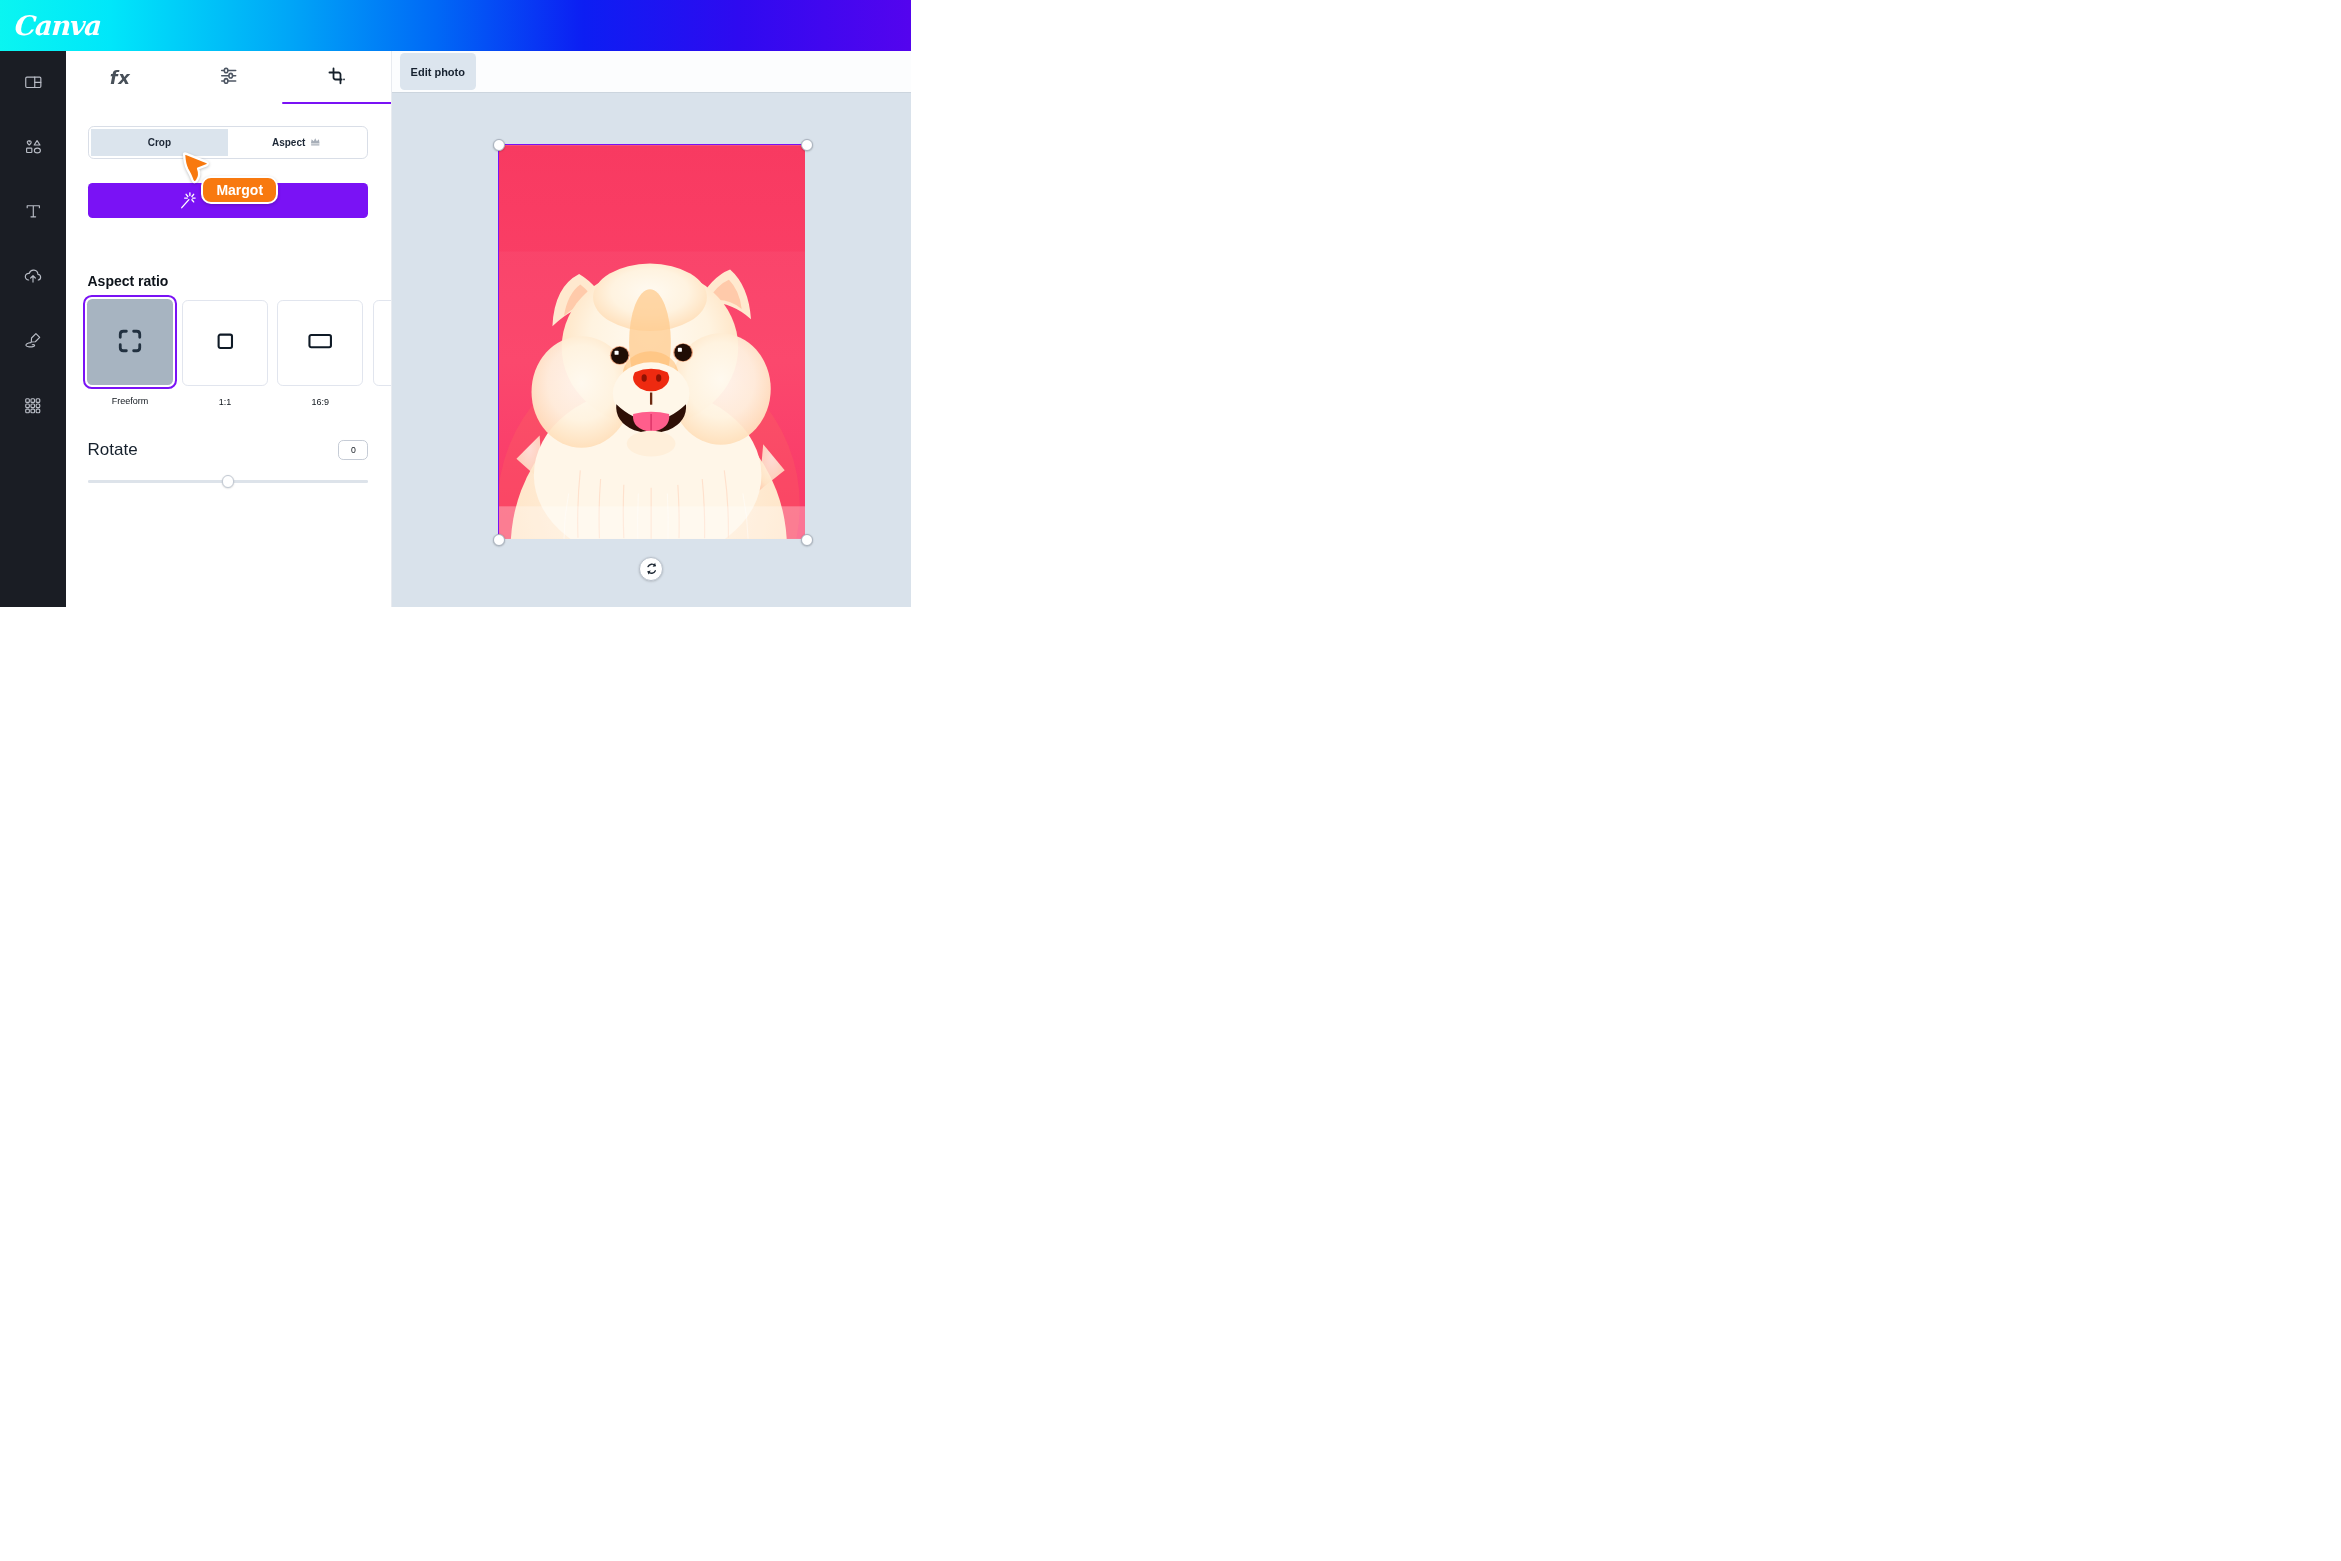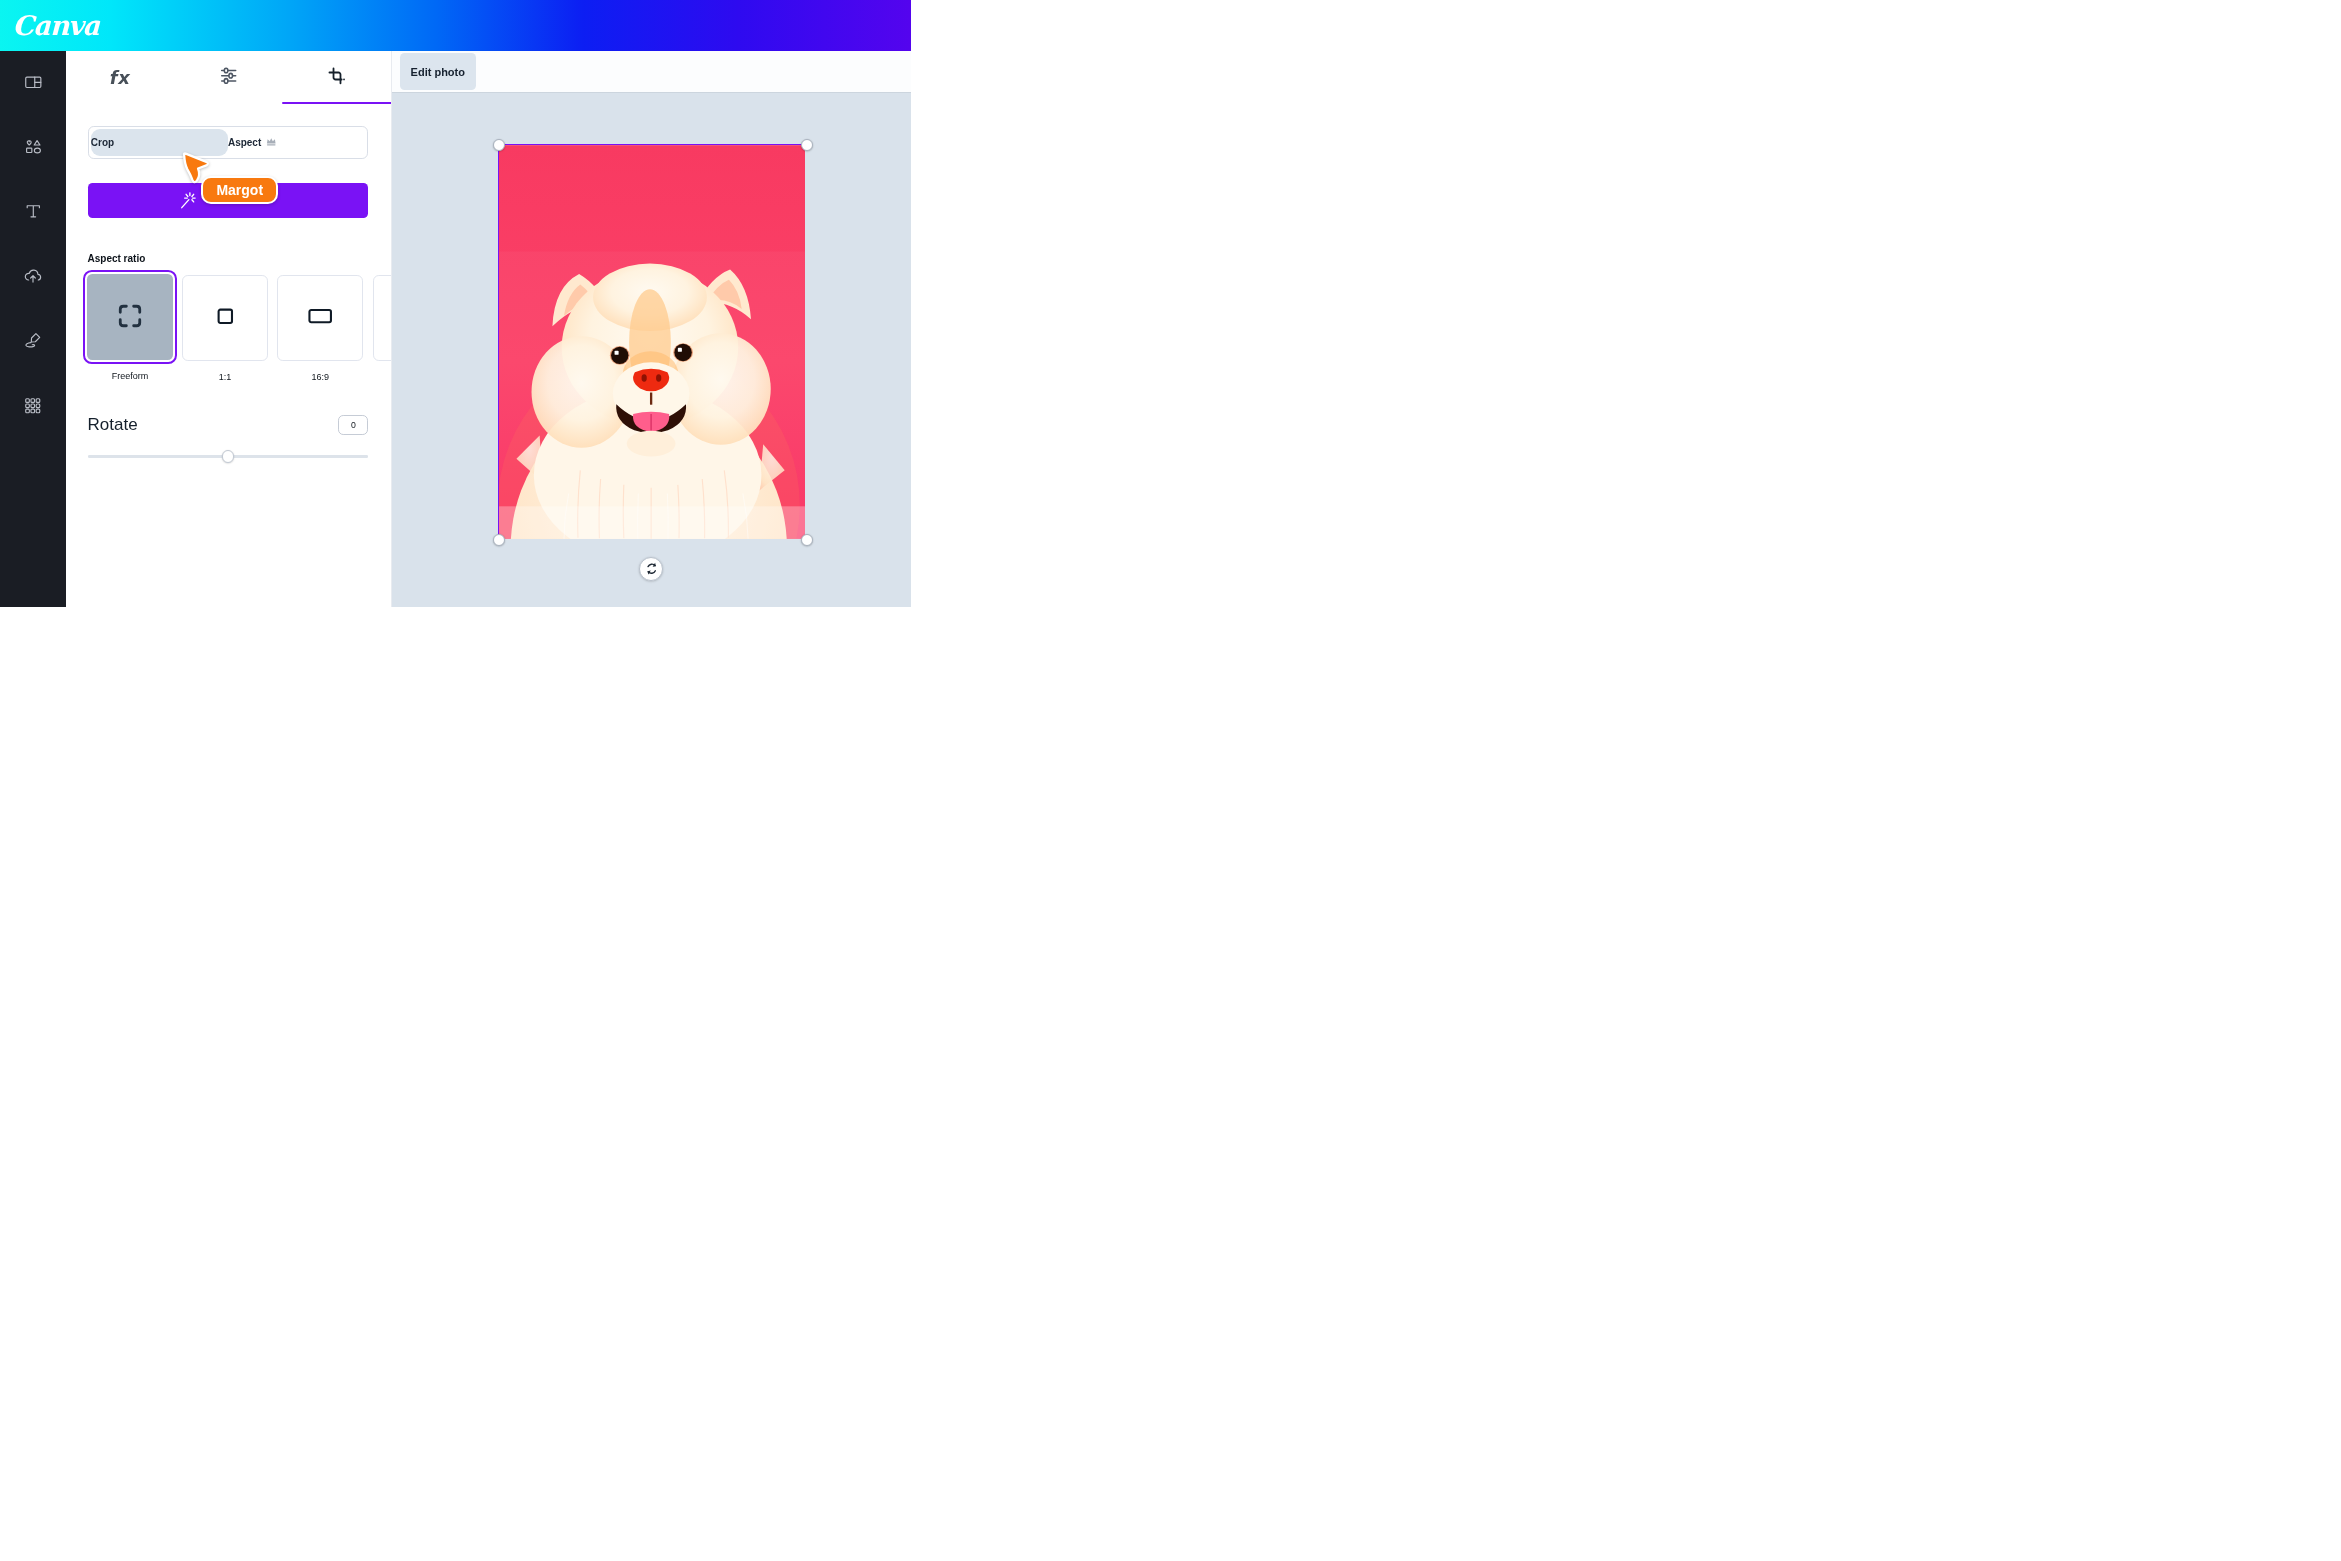--- a/index.html
+++ b/index.html
@@ -35,38 +35,38 @@
   .tab{flex:1;display:flex;align-items:center;justify-content:center;cursor:pointer;}
   .fx-glyph{font-family:"DejaVu Sans",sans-serif;font-style:italic;font-weight:600;
     font-size:18px;color:#485059;letter-spacing:0.6px;}
   .tab-underline{position:absolute;left:216px;right:0;top:51px;height:2.3px;
     background:var(--accent-purple);border-radius:1.2px 0 0 1.2px;}
   .panel-content{padding:0 22.7px 0 21.5px;}
 
   
   .seg{margin-top:23px;height:33px;border:0.9px solid #d9dee7;border-radius:5.8px;
     display:flex;padding:2.3px;background:#fff;}
-  .seg-opt{flex:1;border-radius:9px;display:flex;align-items:center;
+  .seg-opt{flex:1;border-radius:0;display:flex;align-items:center;justify-content:center;
     gap:5.2px;font-size:10px;font-weight:600;color:#1c2736;cursor:pointer;}
   .seg-opt.selected{background:var(--selected-segment-bg);}
 
   
   .magic-btn{margin-top:24px;width:100%;height:35px;background:var(--accent-purple);
     border:none;border-radius:4.6px;position:relative;cursor:pointer;}
   .magic-btn svg{position:absolute;left:92px;top:8.7px;}
 
   
   .collab{position:absolute;left:114px;top:99px;z-index:5;pointer-events:none;}
   .collab-pointer{position:absolute;left:0;top:0;filter:drop-shadow(0 1.2px 1.7px rgba(0,0,0,.25));}
   .collab-pill{position:absolute;left:21px;top:25.6px;background:var(--cursor-orange);
     border:2px solid #fff;border-radius:10px;color:#fff;font-size:14px;font-weight:bold;
     padding:4.1px 13.4px;white-space:nowrap;box-shadow:0 1.2px 3.5px rgba(0,0,0,.2);}
 
   
-  .sec-title{margin-top:33px;font-size:10px;font-weight:bold;color:#0d131a;}
+  .sec-title{margin-top:53px;font-size:14px;font-weight:bold;color:#0d131a;}
   .tiles{display:flex;gap:9.3px;margin-top:10.5px;align-items:flex-start;}
   .tile-col{display:flex;flex-direction:column;align-items:center;gap:11px;flex-shrink:0;}
   .tile{width:86px;height:86px;background:#fff;border:0.9px solid #e1e5ee;border-radius:5.8px;
     display:flex;align-items:center;justify-content:center;cursor:pointer;}
   .sel-ring{border:2px solid var(--accent-purple);border-radius:8.7px;padding:1.7px;margin:-4.1px;background:#fff;}
   .tile.selected{border:none;background:#a7b4c1;border-radius:5.2px;}
   .tile-label{font-size:9px;color:#10161d;}
 
   
   .rotate-row{margin-top:33px;display:flex;justify-content:space-between;align-items:center;}

